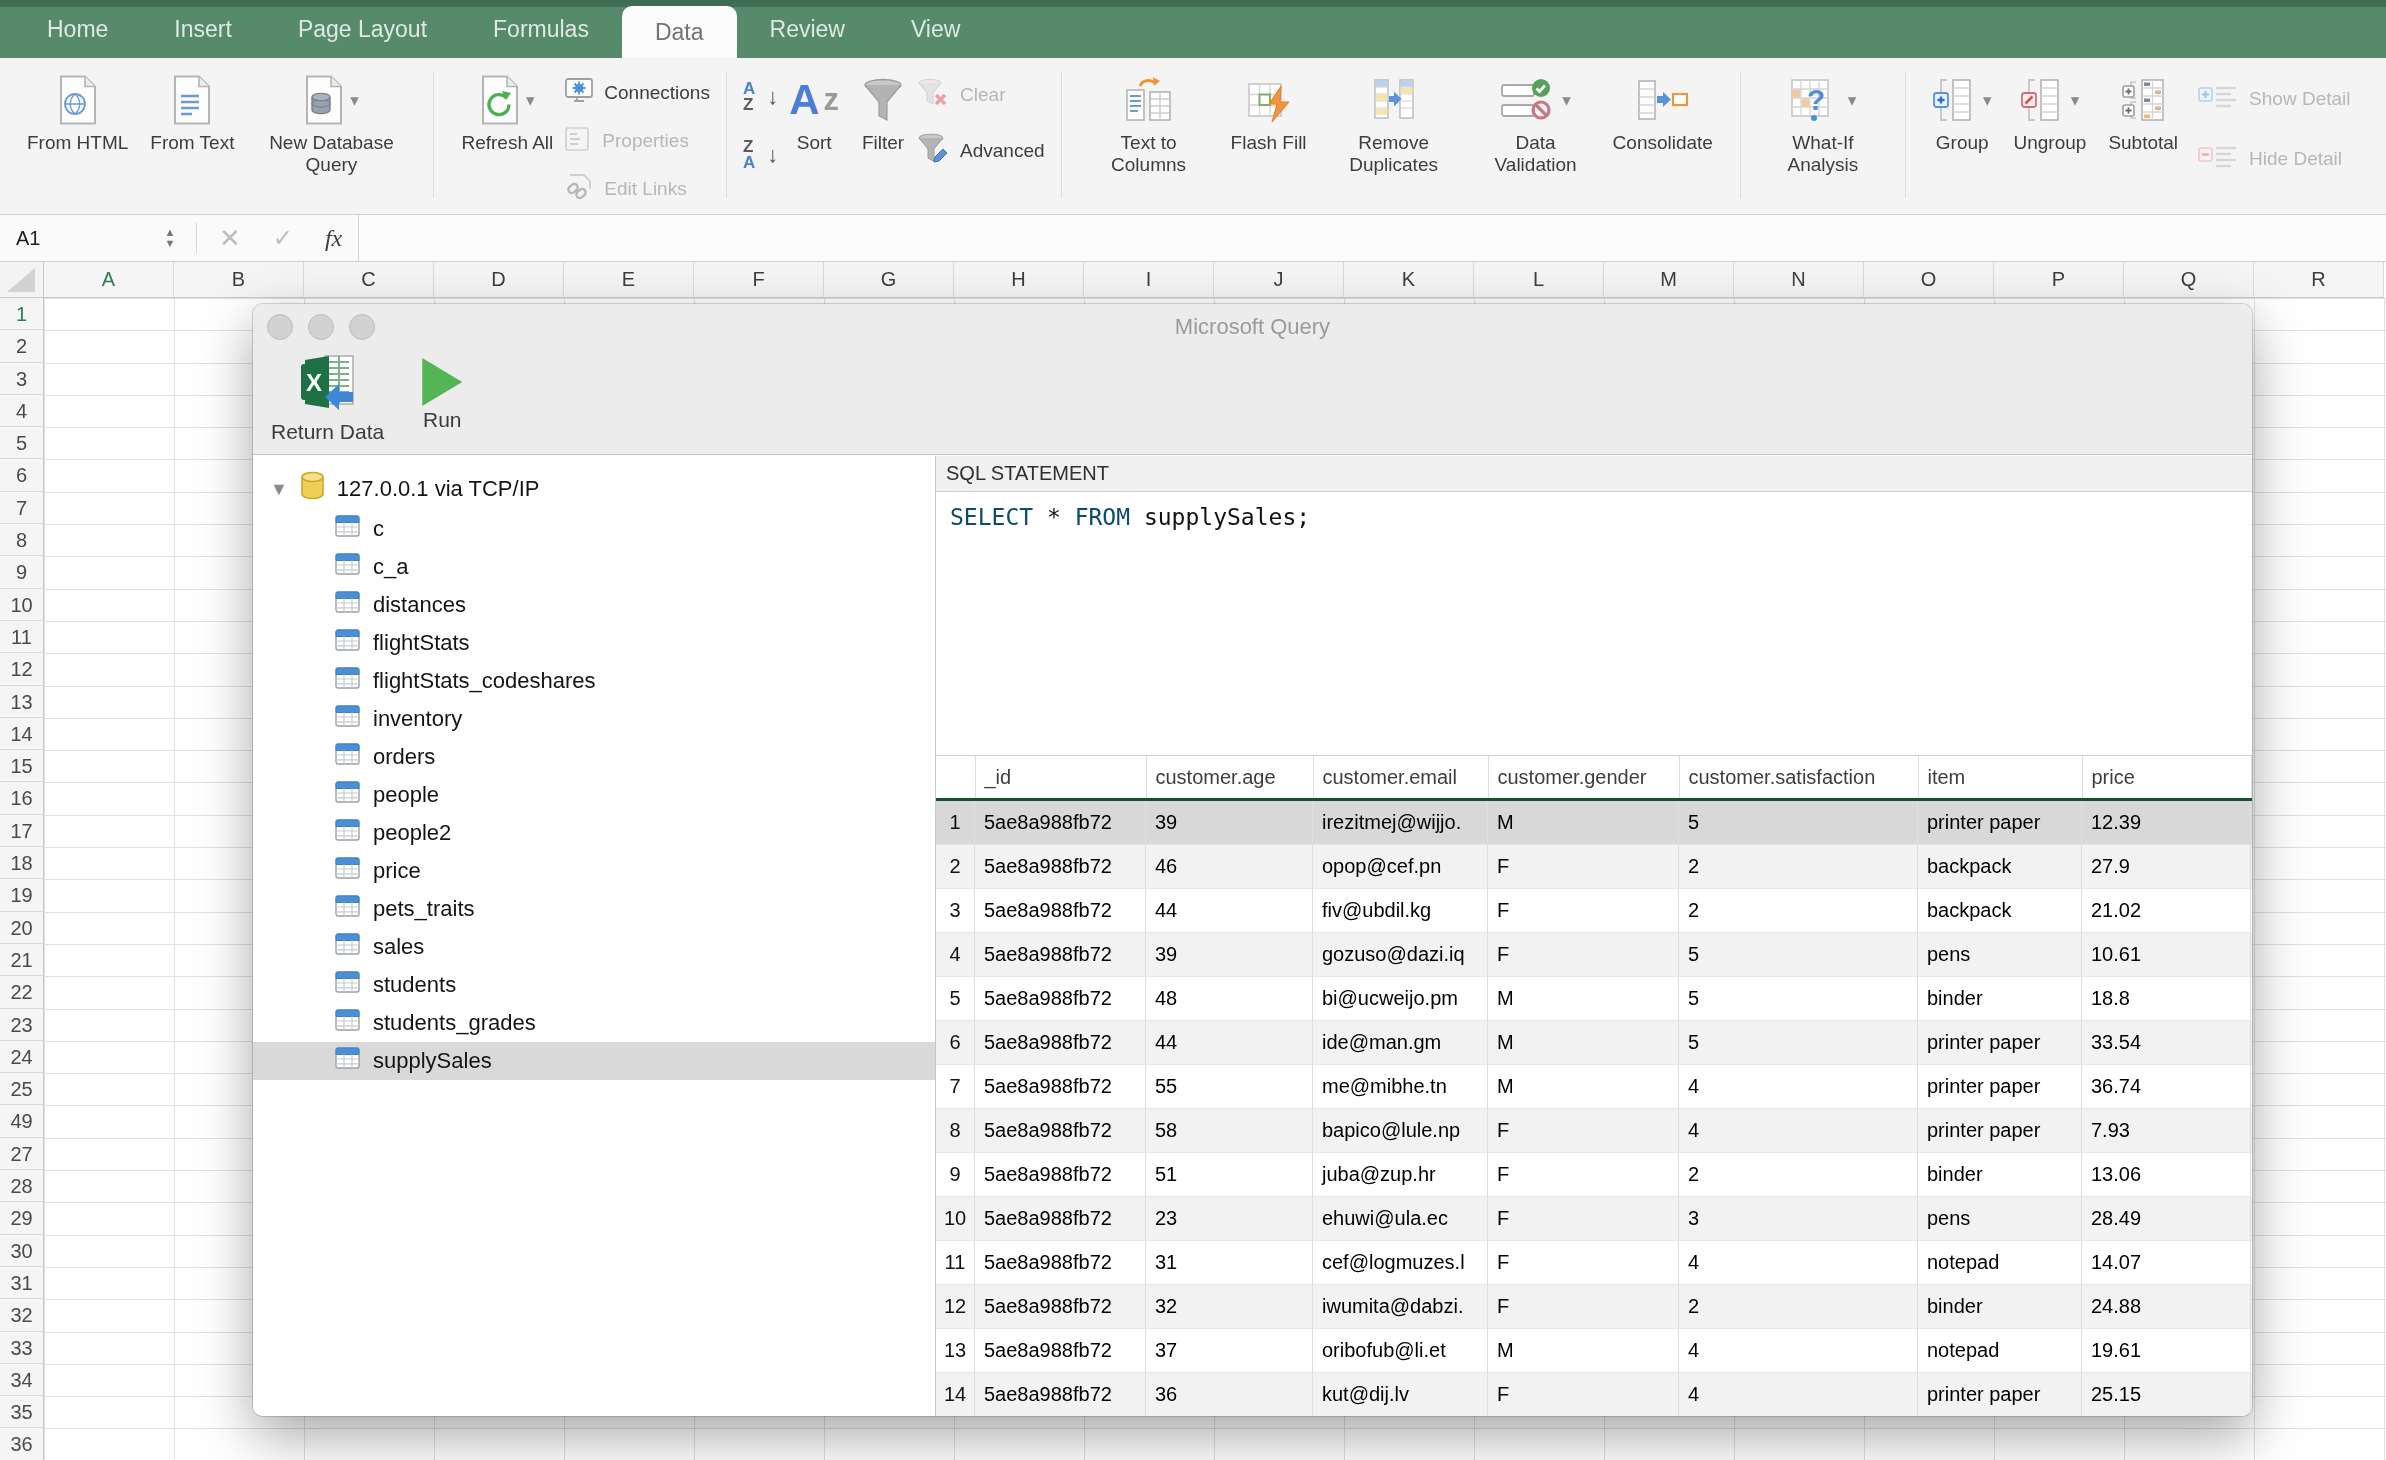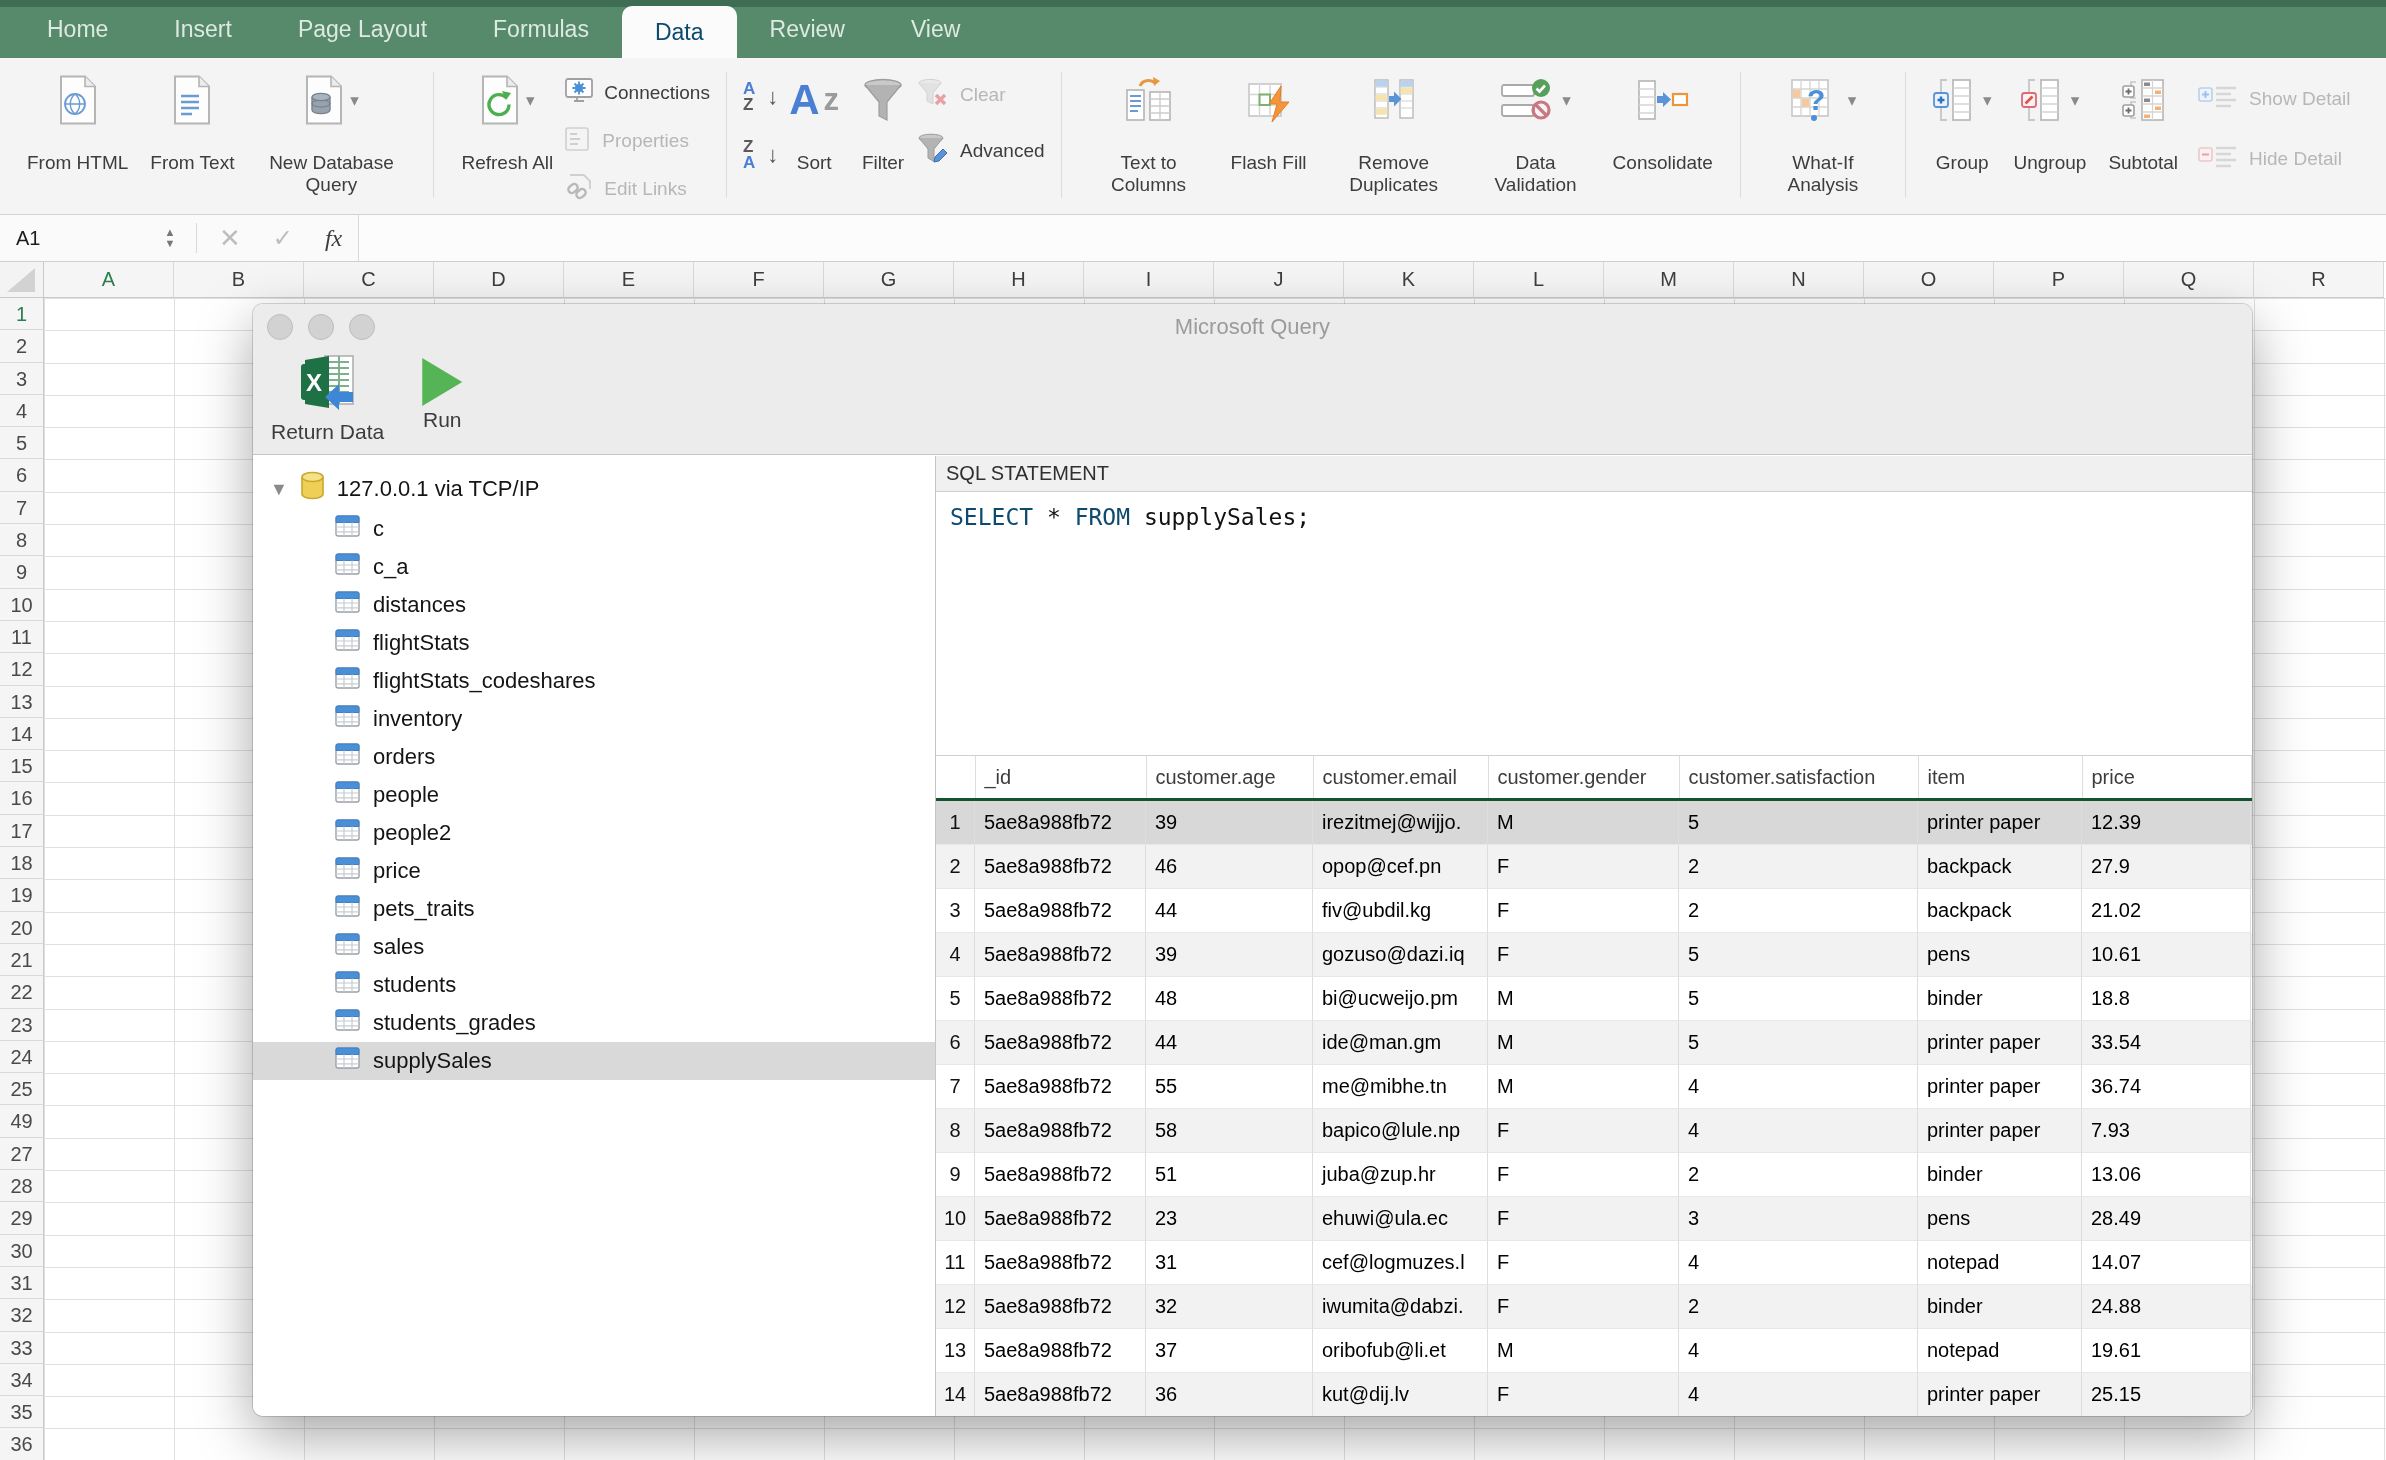--- a/index.html
+++ b/index.html
@@ -6,29 +6,29 @@
   html,body { width:2386px; height:1460px; overflow:hidden; background:#fff;
               font-family:"Liberation Sans","DejaVu Sans",sans-serif; }
   .stage { position:absolute; inset:0; width:2386px; height:1460px; }
 
   
   .tabbar { position:absolute; left:0; top:0; width:100%; height:58px; background:#57896B;
             display:flex; align-items:flex-end; padding-left:14px; }
   .tabbar::before { content:""; position:absolute; left:0; top:0; width:100%; height:7px; background:#3e6d53; }
   .tab { height:58px; display:flex; align-items:center; padding:0 33px; font-size:23px;
          color:#ddeae1; position:relative; }
-  .tab.active { background:#fbfbfb; color:#0c4a6e; height:52px; border-radius:10px 10px 0 0; }
+  .tab.active { background:#fbfbfb; color:#737373; height:52px; border-radius:10px 10px 0 0; }
 
   
   .ribbon { position:absolute; left:0; top:58px; width:100%; height:157px; background:#f5f4f4;
             border-bottom:1px solid #d2d2d2; display:flex; align-items:flex-start; padding:10px 0 0 16px; }
   .rsep { width:1px; height:126px; background:#dcdcdc; margin:4px 16px 0 16px; flex:none; }
   .rbtn { display:flex; flex-direction:column; align-items:center; padding:0 11px; flex:none; }
   .ric { height:64px; display:flex; align-items:center; justify-content:center; gap:4px; }
-  .rlb { font-size:19px; color:#3d3d3d; text-align:center; line-height:1.16; margin-top:20px; max-width:150px; }
+  .rlb { font-size:19px; color:#3d3d3d; text-align:center; line-height:1.16; margin-top:0; max-width:150px; }
   .rcol { display:flex; flex-direction:column; justify-content:flex-start; gap:14px; padding-top:8px; flex:none; }
   .rrowbtn { display:flex; align-items:center; gap:10px; font-size:19px; color:#3d3d3d; height:34px; }
   .rrowbtn.dis { color:#b7b7b7; }
   .caret { color:#8a8a8a; font-size:17px; align-self:center; margin-left:2px; }
   .sortletters { display:flex; flex-direction:column; line-height:16px; font-size:17px; font-weight:bold; }
   .blue { color:#4a7fd4; } .darkgray { color:#5a5a5a; }
   .sortarrow { font-size:22px; color:#555; margin-left:2px; }
   .bigA { font-size:42px; color:#4a7fd4; font-weight:bold; line-height:40px; }
   .bigz { font-size:31px; color:#9b9b9b; font-weight:bold; line-height:40px; }
 

